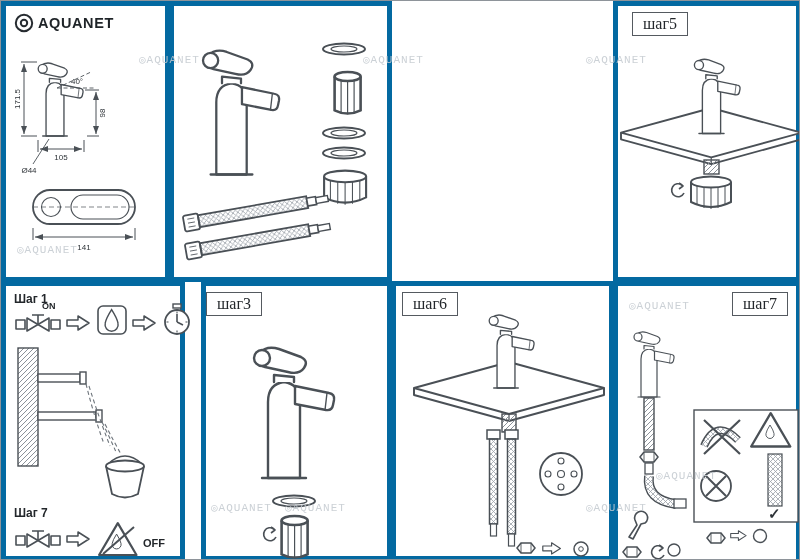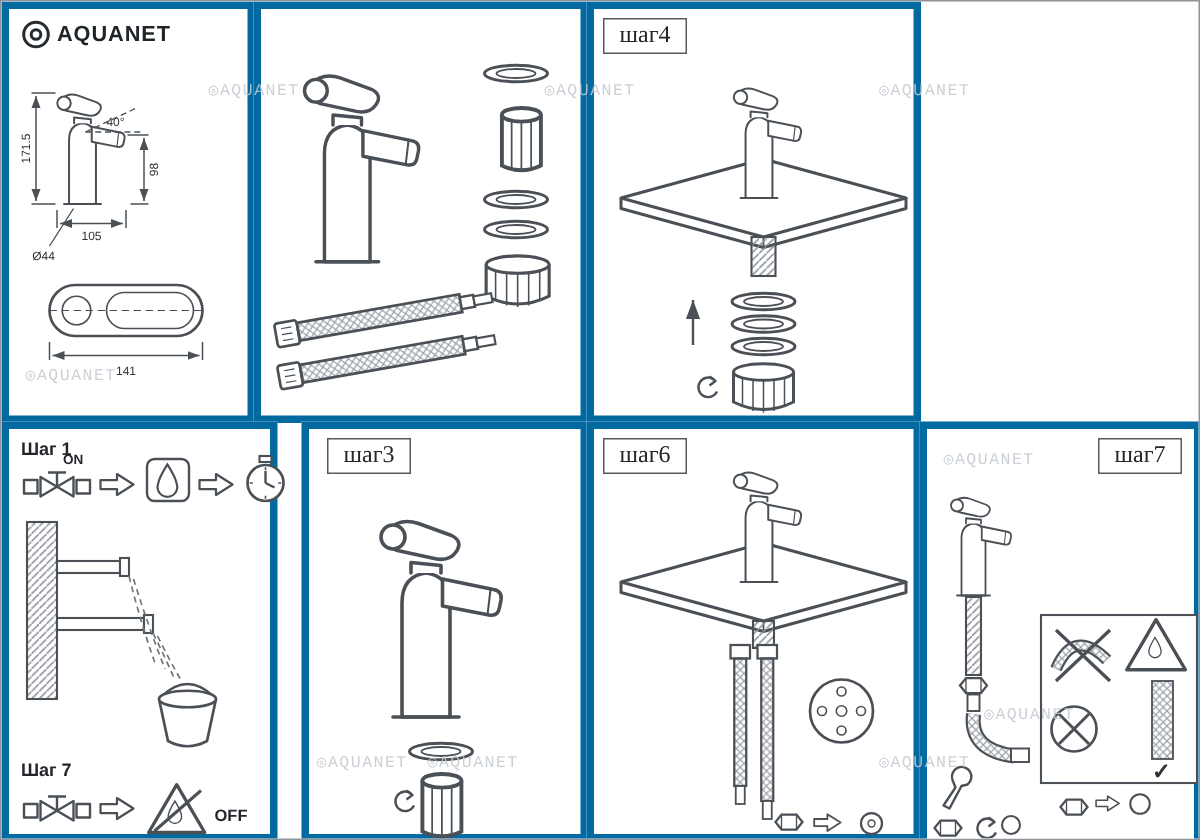--- a/index.html
+++ b/index.html
@@ -194,35 +194,31 @@
       <use href="#gasket-g" transform="translate(146,36)"></use>
       <use href="#tube-g" transform="translate(158,64) scale(1.3)"></use>
       <use href="#gasket-g" transform="translate(146,120)"></use>
       <use href="#gasket-g" transform="translate(146,140)"></use>
       <use href="#nut-g" transform="translate(148,162) scale(1.05)"></use>
       <use href="#hose-g" transform="translate(8,206) rotate(-10)"></use>
       <use href="#hose-g" transform="translate(10,234) rotate(-10)"></use>
     </svg>
   </div>
 
-  <div class="panel" id="p-s4" style="left:390px;top:0;width:223px;height:281px">
-    <div class="step-tag" style="left:6px">шаг4</div>
-    <svg class="art" viewBox="0 0 221 250" style="left:0;top:28px;width:221px;height:250px">
-      <use href="#sink-g" transform="translate(18,72)"></use>
-      <rect x="105" y="124" width="16" height="26" fill="url(#hatch)" stroke="#4a5056" stroke-width="1.4"></rect>
-      <use href="#faucet-g" transform="translate(82,14) scale(0.56)"></use>
-      <path d="M66 196 L66 166" stroke="#4a5056" stroke-width="1.6" fill="none" marker-end="url(#mae)"></path>
-      <use href="#gasket-g" transform="translate(89,160)"></use>
-      <use href="#gasket-g" transform="translate(89,175)"></use>
-      <use href="#gasket-g" transform="translate(89,190)"></use>
-      <use href="#nut-g" transform="translate(91,206)"></use>
-      <use href="#rot-g" transform="translate(66,216)"></use>
-    </svg>
-  </div>
-
+
+  <div class="panel" id="p-s5" style="left:612px;top:0;width:188px;height:281px">
+    <div class="step-tag" style="left:14px">шаг5</div>
+    <svg class="art" viewBox="0 0 186 250" style="left:0;top:28px;width:186px;height:250px">
+      <use href="#sink-g" transform="translate(3,74) scale(0.95)"></use>
+      <rect x="86" y="126" width="15" height="14" fill="url(#hatch)" stroke="#4a5056" stroke-width="1.4"></rect>
+      <use href="#faucet-g" transform="translate(65,14) scale(0.57)"></use>
+      <use href="#nut-g" transform="translate(71,140)"></use>
+      <use href="#rot-g" transform="translate(50,148)"></use>
+    </svg>
+  </div>
 
   <div class="panel" id="p-s12" style="left:0;top:280px;width:184px;height:280px">
     <div class="step-label" style="left:8px;top:6px">Шаг 1</div>
     <div class="step-label" style="left:8px;top:220px">Шаг 7</div>
     <svg class="art" viewBox="0 0 199 278" style="left:0;top:0;width:199px;height:278px">
 
       <text class="onoff" x="36" y="23" font-size="9">ON</text>
       <use href="#valve-g" transform="translate(10,24)"></use>
       <use href="#arrow-g" transform="translate(60,29)"></use>
       <rect x="92" y="20" width="28" height="28" rx="5" fill="#fff" stroke="#4a5056" stroke-width="1.6"></rect>
@@ -248,21 +244,21 @@
       <use href="#valve-g" transform="translate(10,240)"></use>
       <use href="#arrow-g" transform="translate(60,245)"></use>
       <use href="#tri-g" transform="translate(92,236) scale(1.1)"></use>
       <use href="#drop-g" transform="translate(104,247) scale(0.55)"></use>
       <path d="M97 268 L128 241" stroke="#4a5056" stroke-width="2" fill="none"></path>
       <text class="onoff" x="137" y="261" font-size="11">OFF</text>
     </svg>
   </div>
 
   <div class="panel" id="p-s3" style="left:200px;top:280px;width:191px;height:280px">
-    <div class="step-tag" style="left:12px">шаг3</div>
+    <div class="step-tag" style="left:0">шаг3</div>
     <svg class="art" viewBox="0 0 189 245" style="left:0;top:30px;width:189px;height:245px">
       <use href="#faucet-g" transform="translate(28,12)"></use>
       <use href="#gasket-g" transform="translate(64,178)"></use>
       <use href="#tube-g" transform="translate(73,198) scale(1.3)"></use>
       <use href="#rot-g" transform="translate(54,210)"></use>
     </svg>
   </div>
 
   <div class="panel" id="p-s6" style="left:390px;top:280px;width:223px;height:280px">
     <div class="step-tag" style="left:6px">шаг6</div>

